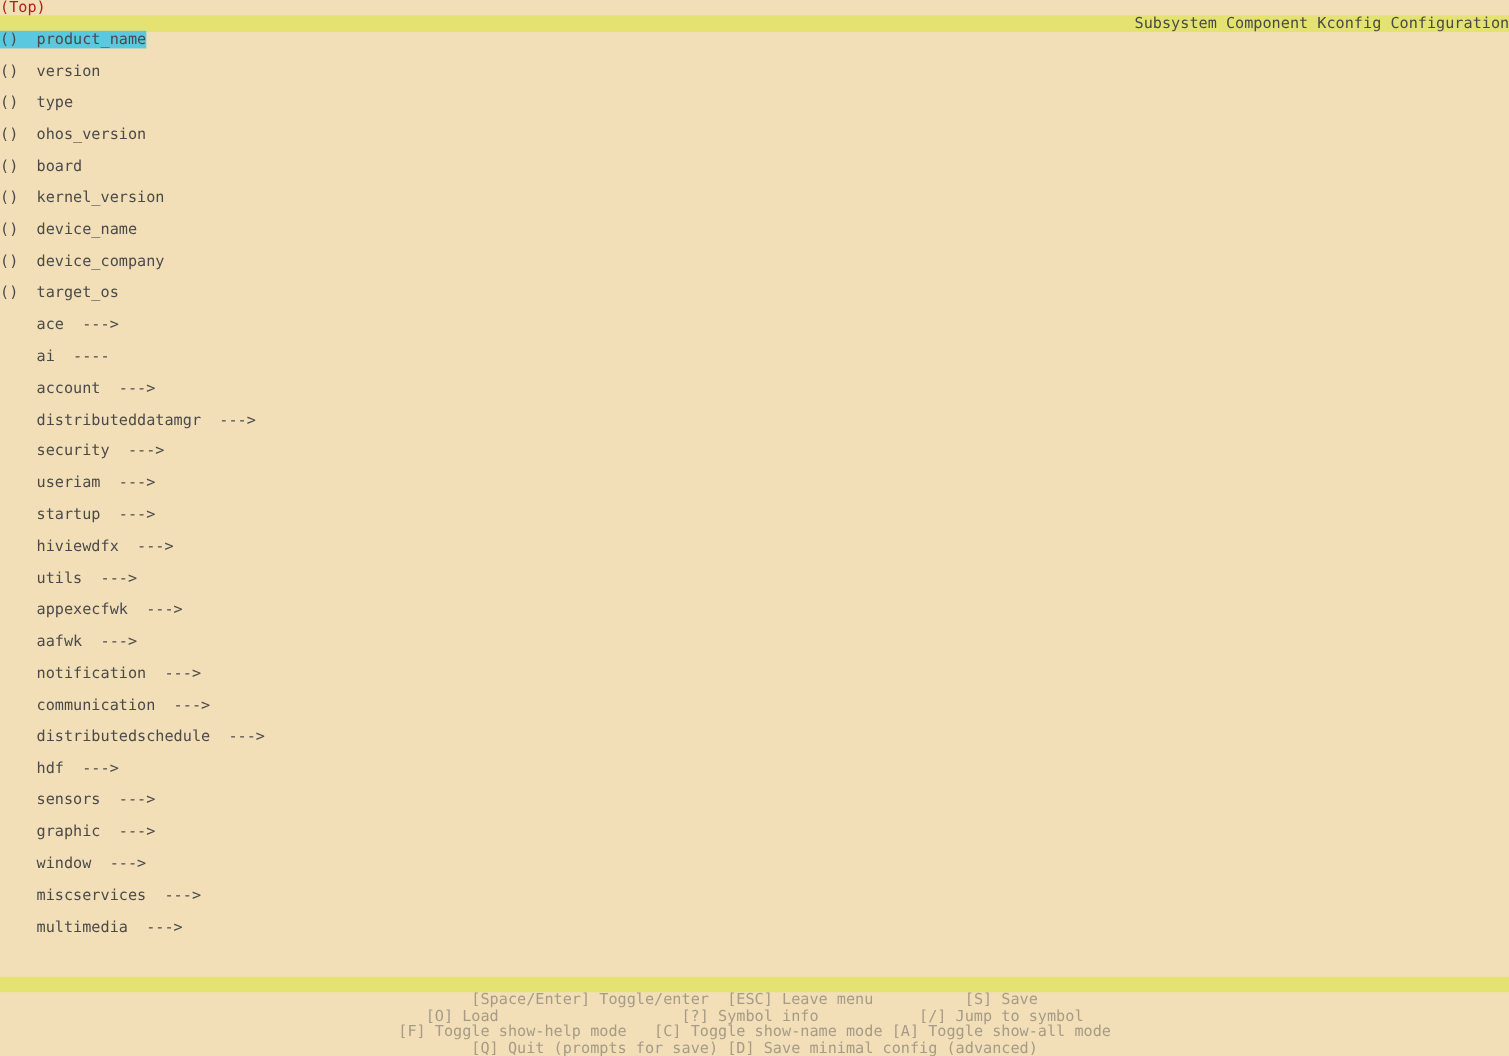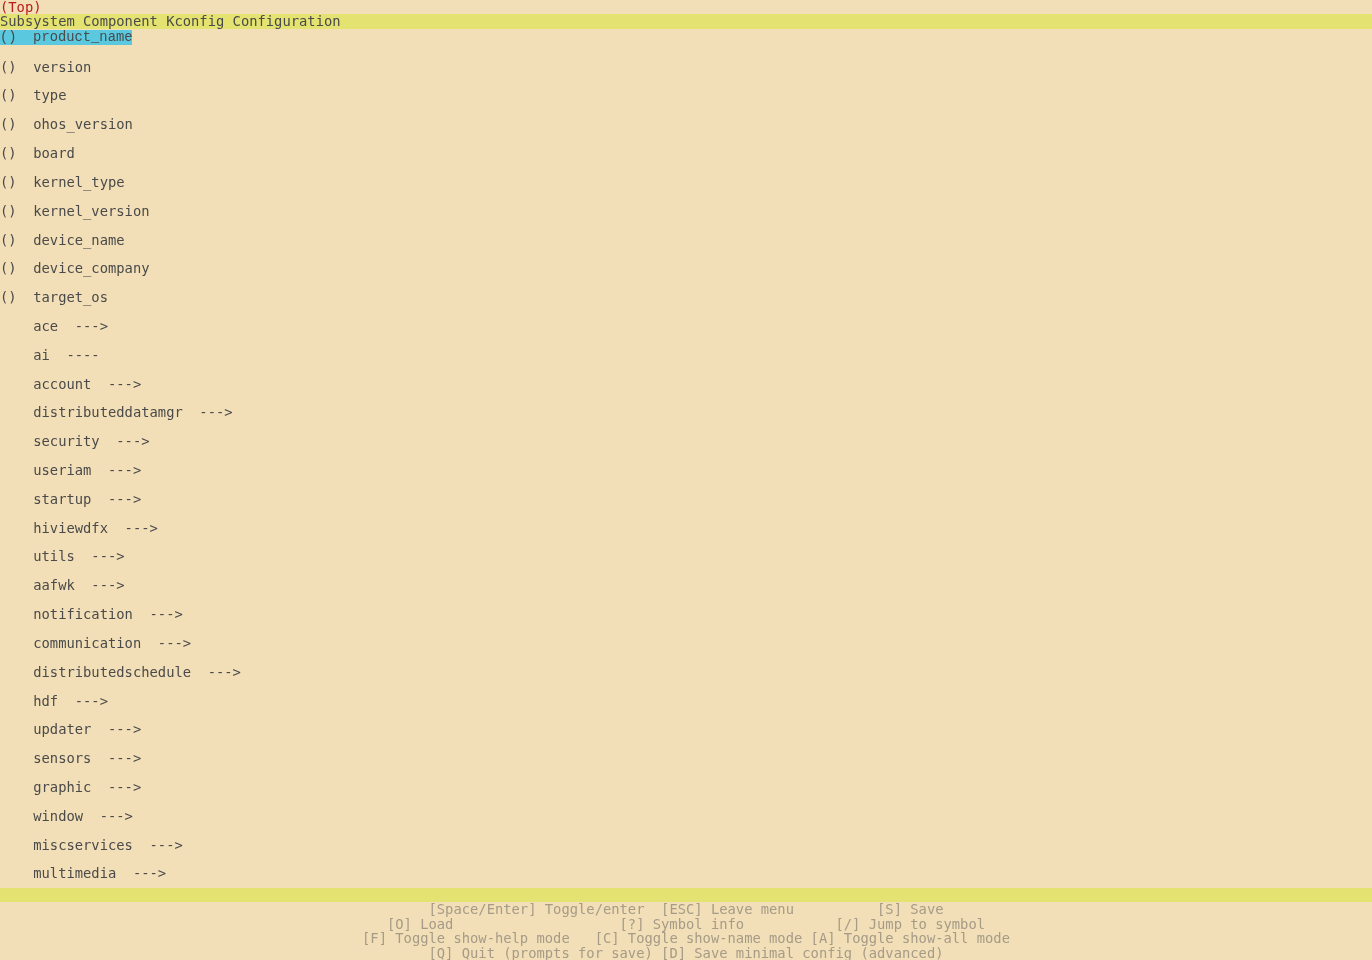--- a/index.html
+++ b/index.html
@@ -17,32 +17,31 @@
     height: 960px;
     overflow: hidden;
     position: relative;
   }
   .breadcrumb {
     color: #b91c1c;
     padding: 0;
   }
   .title-bar {
     background-color: #e4e271;
-    text-align: left;
+    text-align: right;
     white-space: pre;
   }
   .menu {
     white-space: pre;
   }
   .menu-row {
     display: block;
   }
   .menu-row.selected .sel {
     background-color: #5ac8df;
-    font-family: Liberation Mono, monospace;
   }
   .help-spacer {
     background-color: #e4e271;
     height: 14.4px;
   }
   .help {
     color: #a59b87;
     white-space: pre;
     text-align: center;
   }
@@ -51,40 +50,39 @@
 <body>
 
 <div class="breadcrumb">(Top)</div>
 <div class="title-bar">Subsystem Component Kconfig Configuration</div>
 
 <div class="menu" id="menu"><span class="menu-row selected"><span class="sel">()  product_name</span></span>
 <span class="menu-row">()  version</span>
 <span class="menu-row">()  type</span>
 <span class="menu-row">()  ohos_version</span>
 <span class="menu-row">()  board</span>
-<span class="menu-row">()  kernel_type</span>
 <span class="menu-row">()  kernel_version</span>
 <span class="menu-row">()  device_name</span>
 <span class="menu-row">()  device_company</span>
 <span class="menu-row">()  target_os</span>
 <span class="menu-row">    ace  ---&gt;</span>
 <span class="menu-row">    ai  ----</span>
 <span class="menu-row">    account  ---&gt;</span>
 <span class="menu-row">    distributeddatamgr  ---&gt;</span>
 <span class="menu-row">    security  ---&gt;</span>
 <span class="menu-row">    useriam  ---&gt;</span>
 <span class="menu-row">    startup  ---&gt;</span>
 <span class="menu-row">    hiviewdfx  ---&gt;</span>
 <span class="menu-row">    utils  ---&gt;</span>
+<span class="menu-row">    appexecfwk  ---&gt;</span>
 <span class="menu-row">    aafwk  ---&gt;</span>
 <span class="menu-row">    notification  ---&gt;</span>
 <span class="menu-row">    communication  ---&gt;</span>
 <span class="menu-row">    distributedschedule  ---&gt;</span>
 <span class="menu-row">    hdf  ---&gt;</span>
-<span class="menu-row">    updater  ---&gt;</span>
 <span class="menu-row">    sensors  ---&gt;</span>
 <span class="menu-row">    graphic  ---&gt;</span>
 <span class="menu-row">    window  ---&gt;</span>
 <span class="menu-row">    miscservices  ---&gt;</span>
 <span class="menu-row">    multimedia  ---&gt;</span>
 
 
 
 
 

